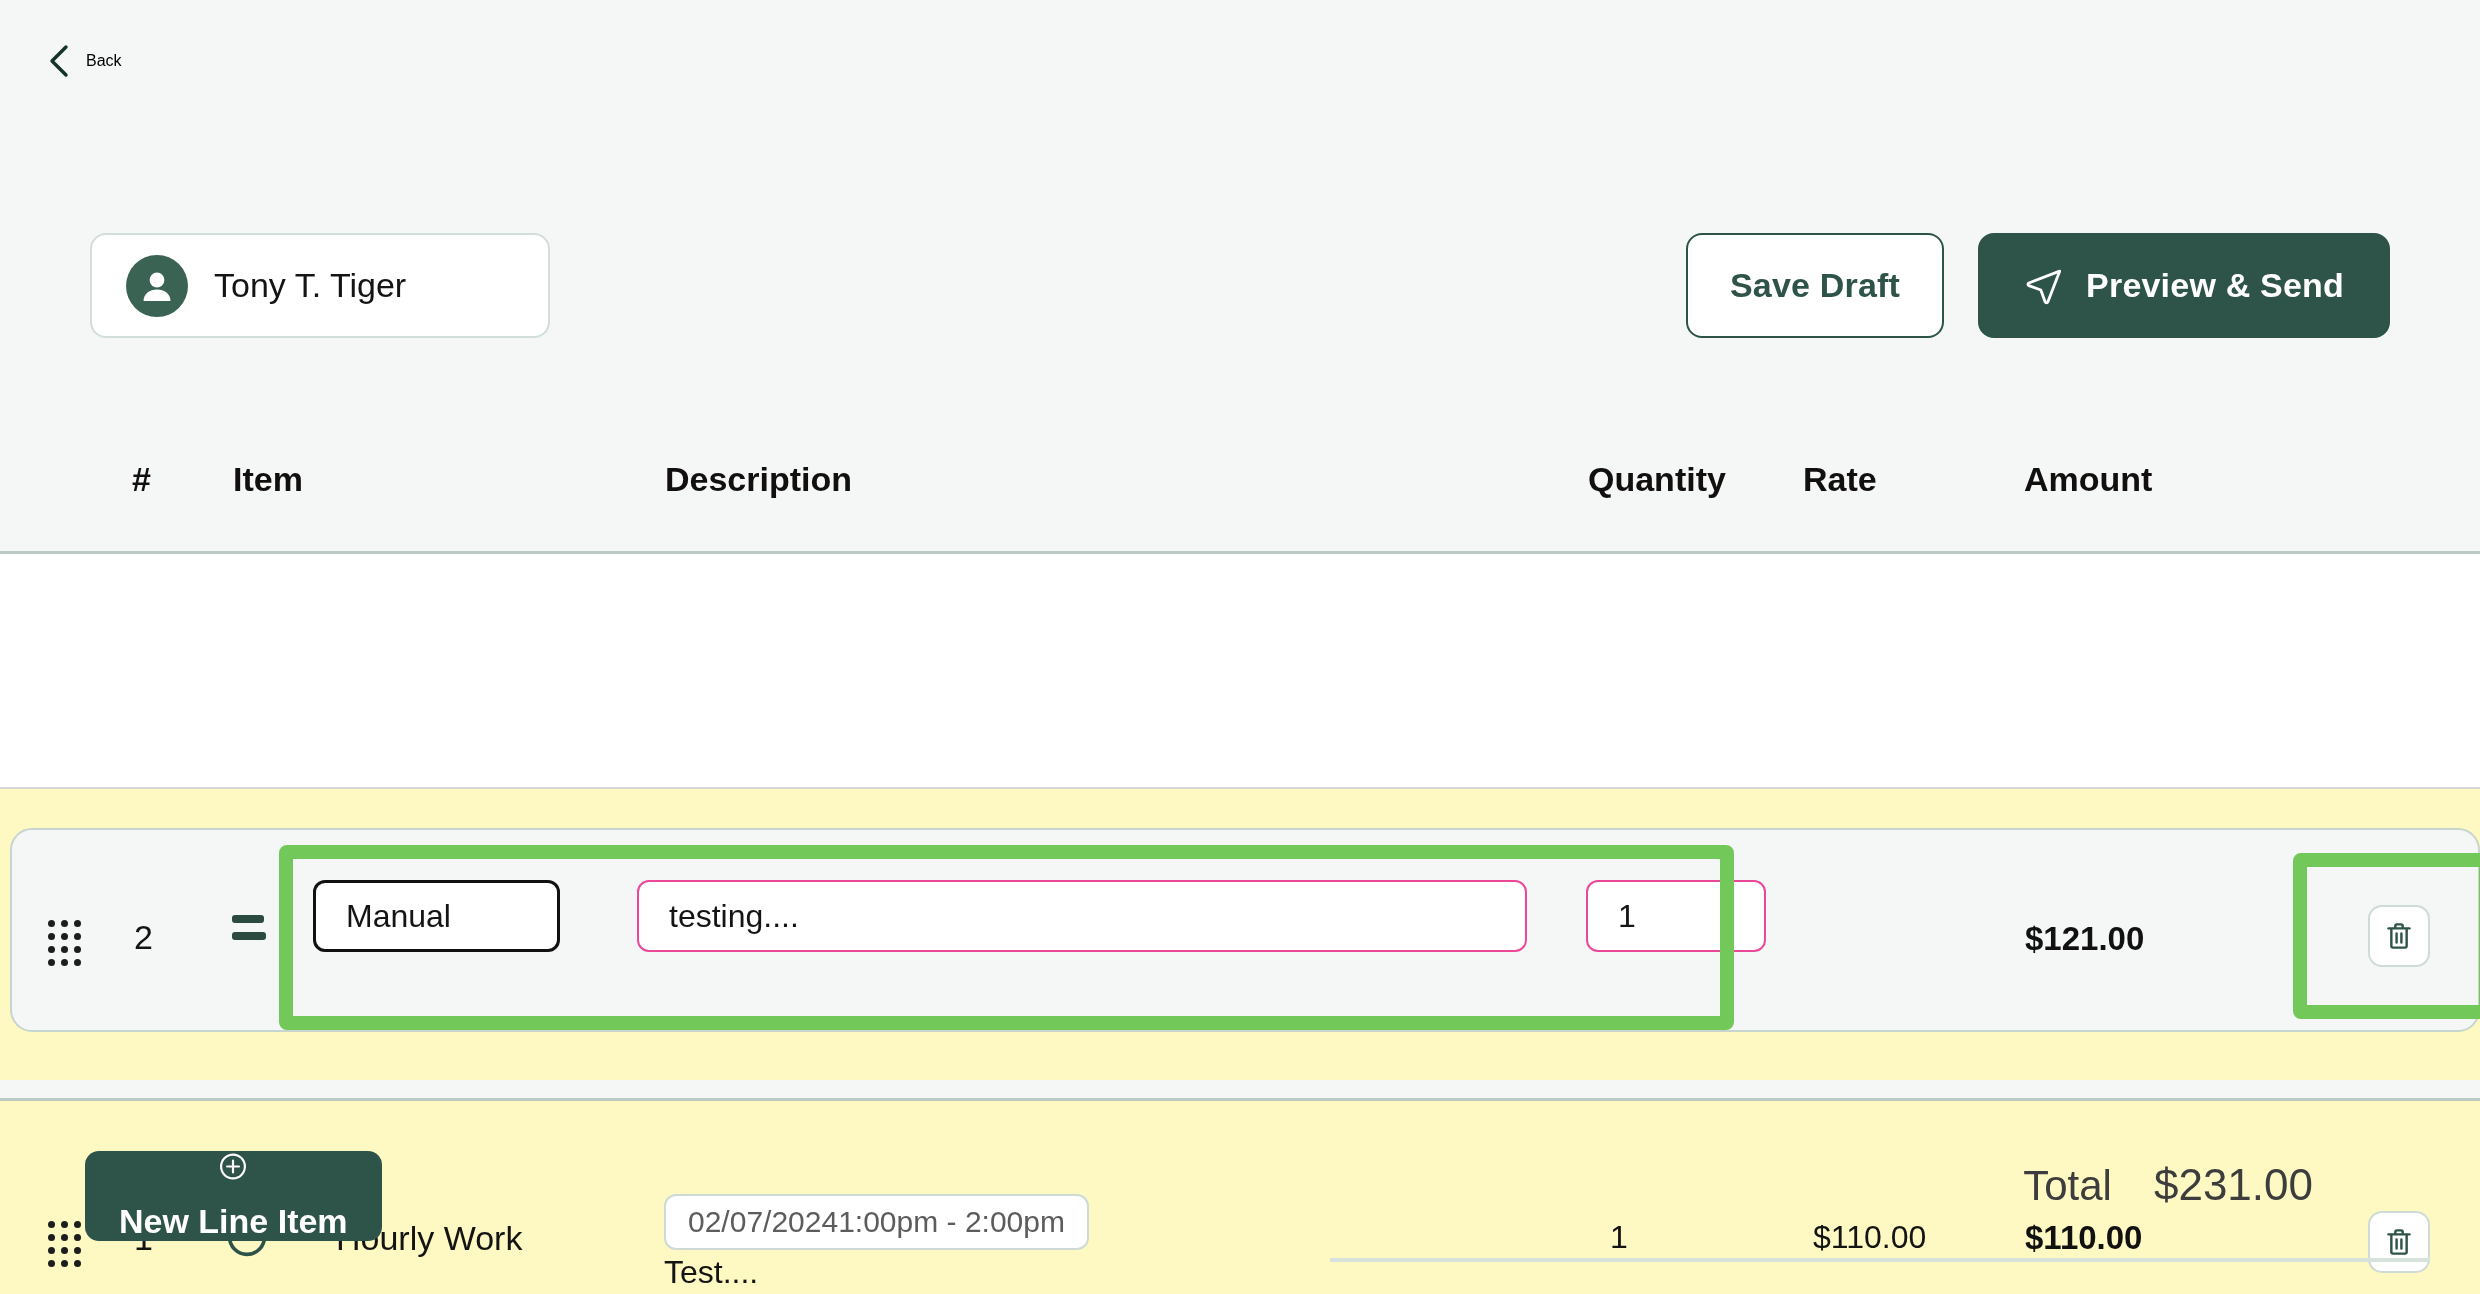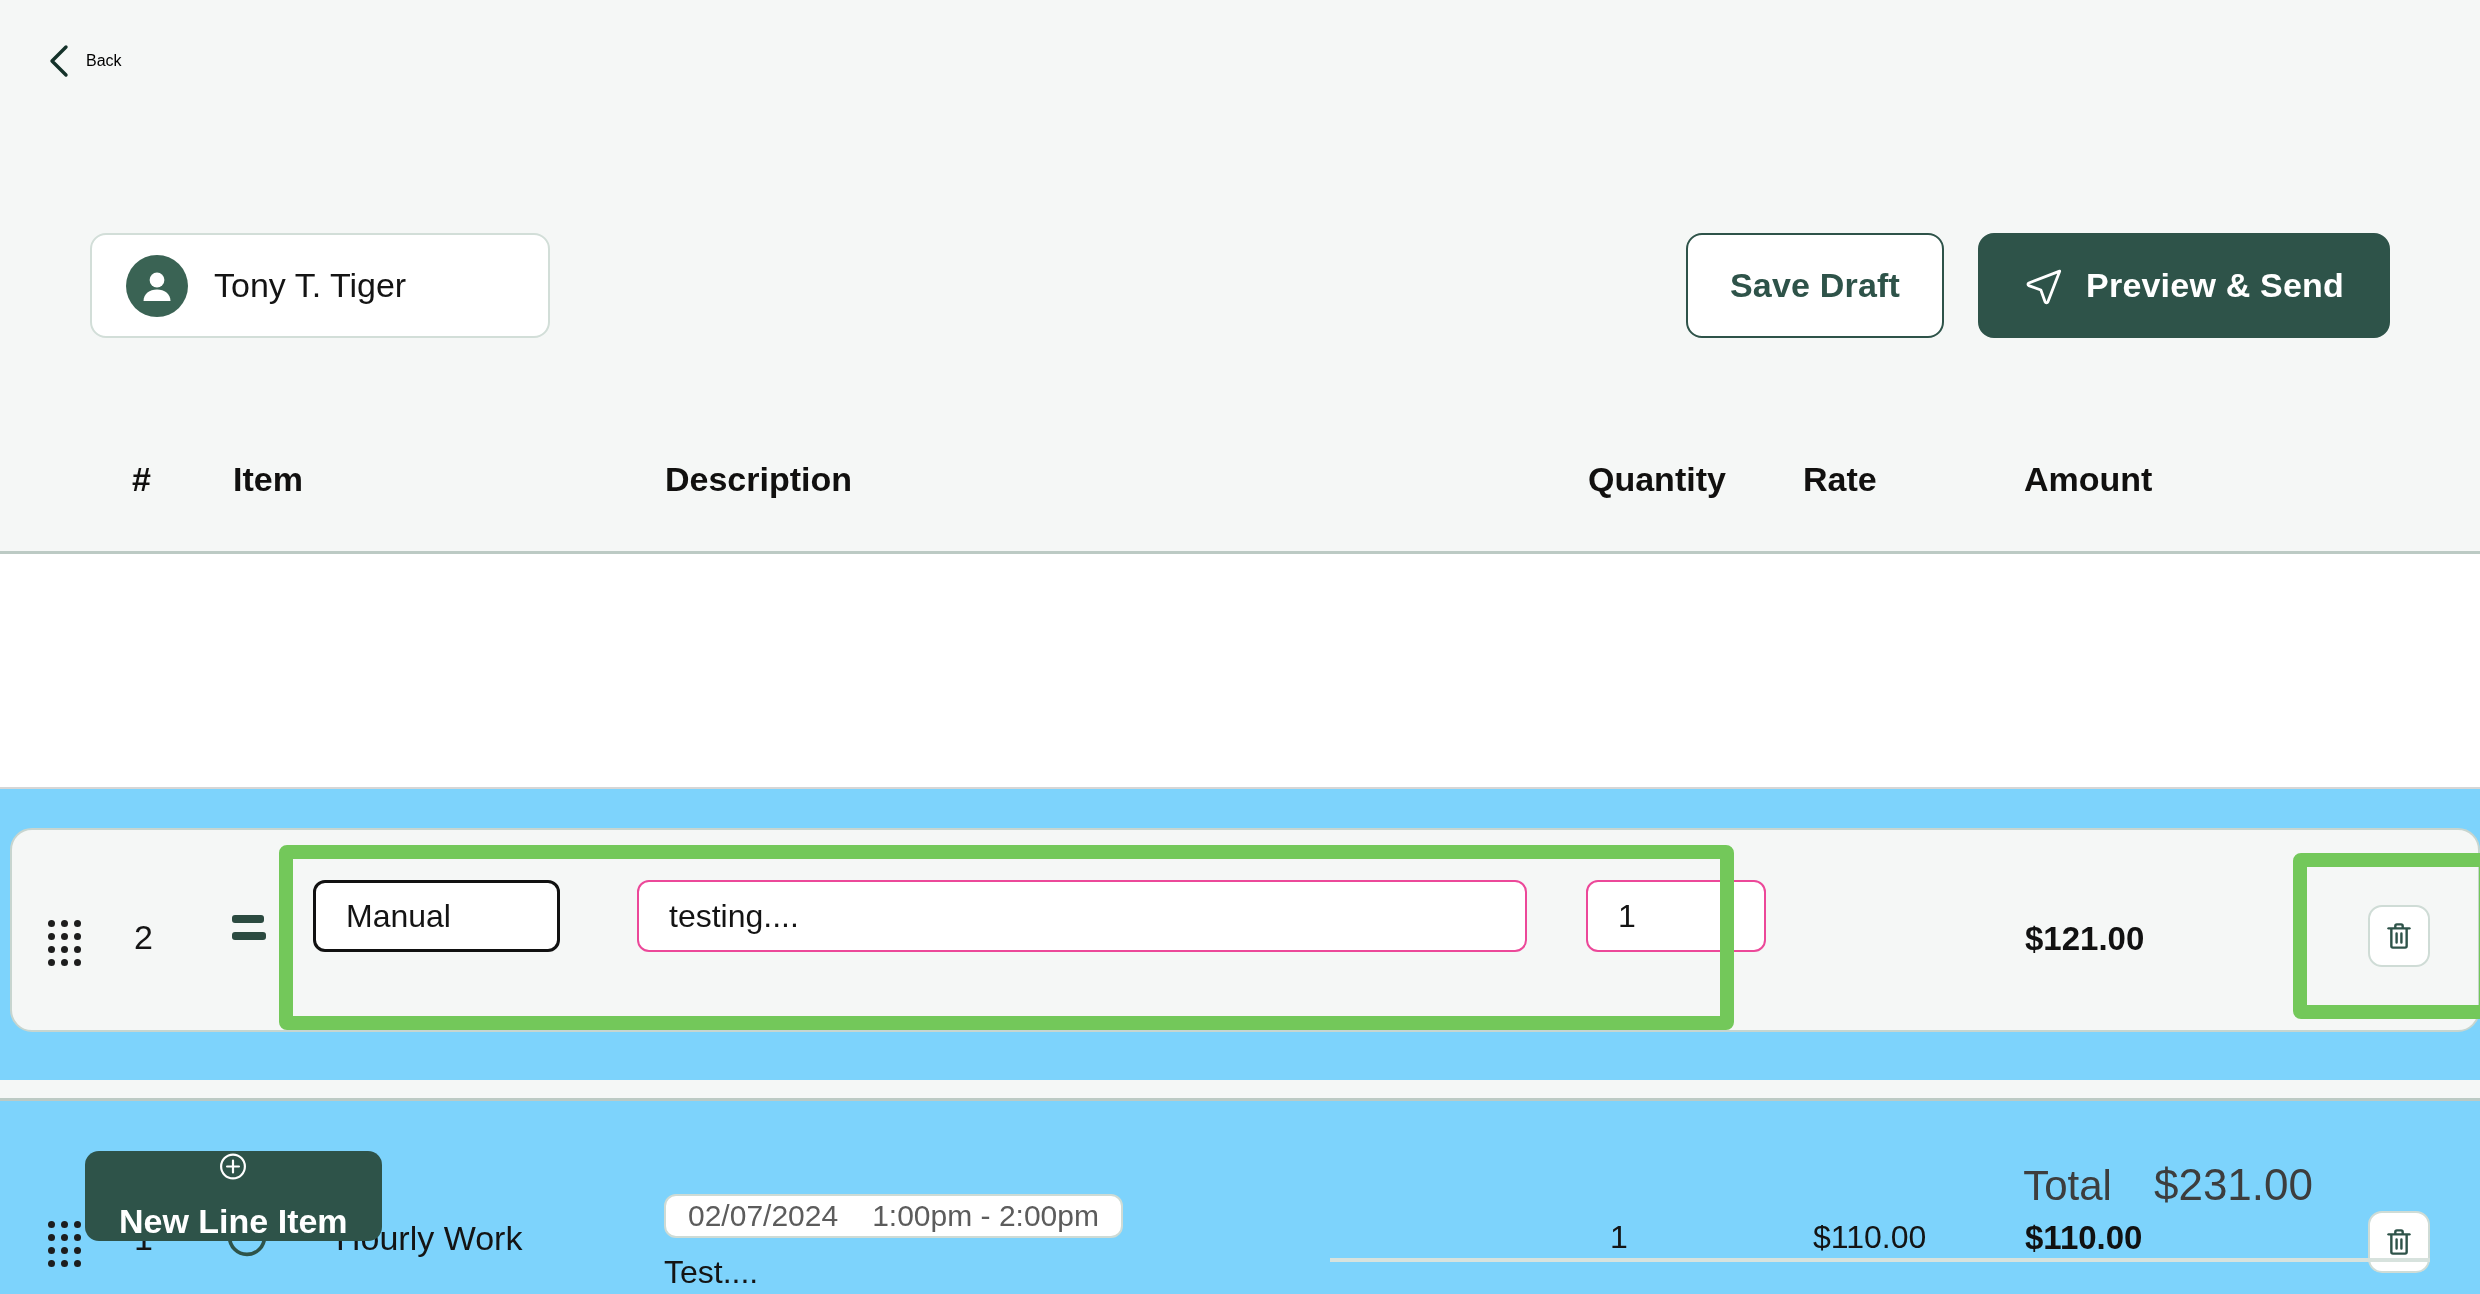--- a/index.html
+++ b/index.html
@@ -11,21 +11,21 @@
     height: 1294px;
     background: #ffffff;
     font-family: "Liberation Sans", sans-serif;
     -webkit-font-smoothing: antialiased;
     overflow: hidden;
   }
   .page {
     position: relative;
     width: 2480px;
     height: 1294px;
-    background: #7dd3fc;
+    background: #fef9c3;
   }
 
   
   .header {
     position: absolute;
     left: 0; top: 0;
     width: 2480px;
     height: 553px;
     background: #f5f7f6;
     box-sizing: border-box;
@@ -191,26 +191,25 @@
   .item-icon {
     position: absolute;
   }
   .item-name {
     position: absolute;
     font-size: 34px;
     color: #141414;
   }
   .date-pill {
     position: absolute;
-    height: 44px;
+    height: 56px;
     border: 2px solid #cedbd5;
     border-radius: 12px;
     display: flex;
     align-items: center;
-    gap: 34px;
     padding: 0 22px;
     box-sizing: border-box;
     background: #ffffff;
   }
   .date-pill span {
     font-size: 30px;
     color: #5c5c5c;
     white-space: nowrap;
   }
   .desc-sub {

